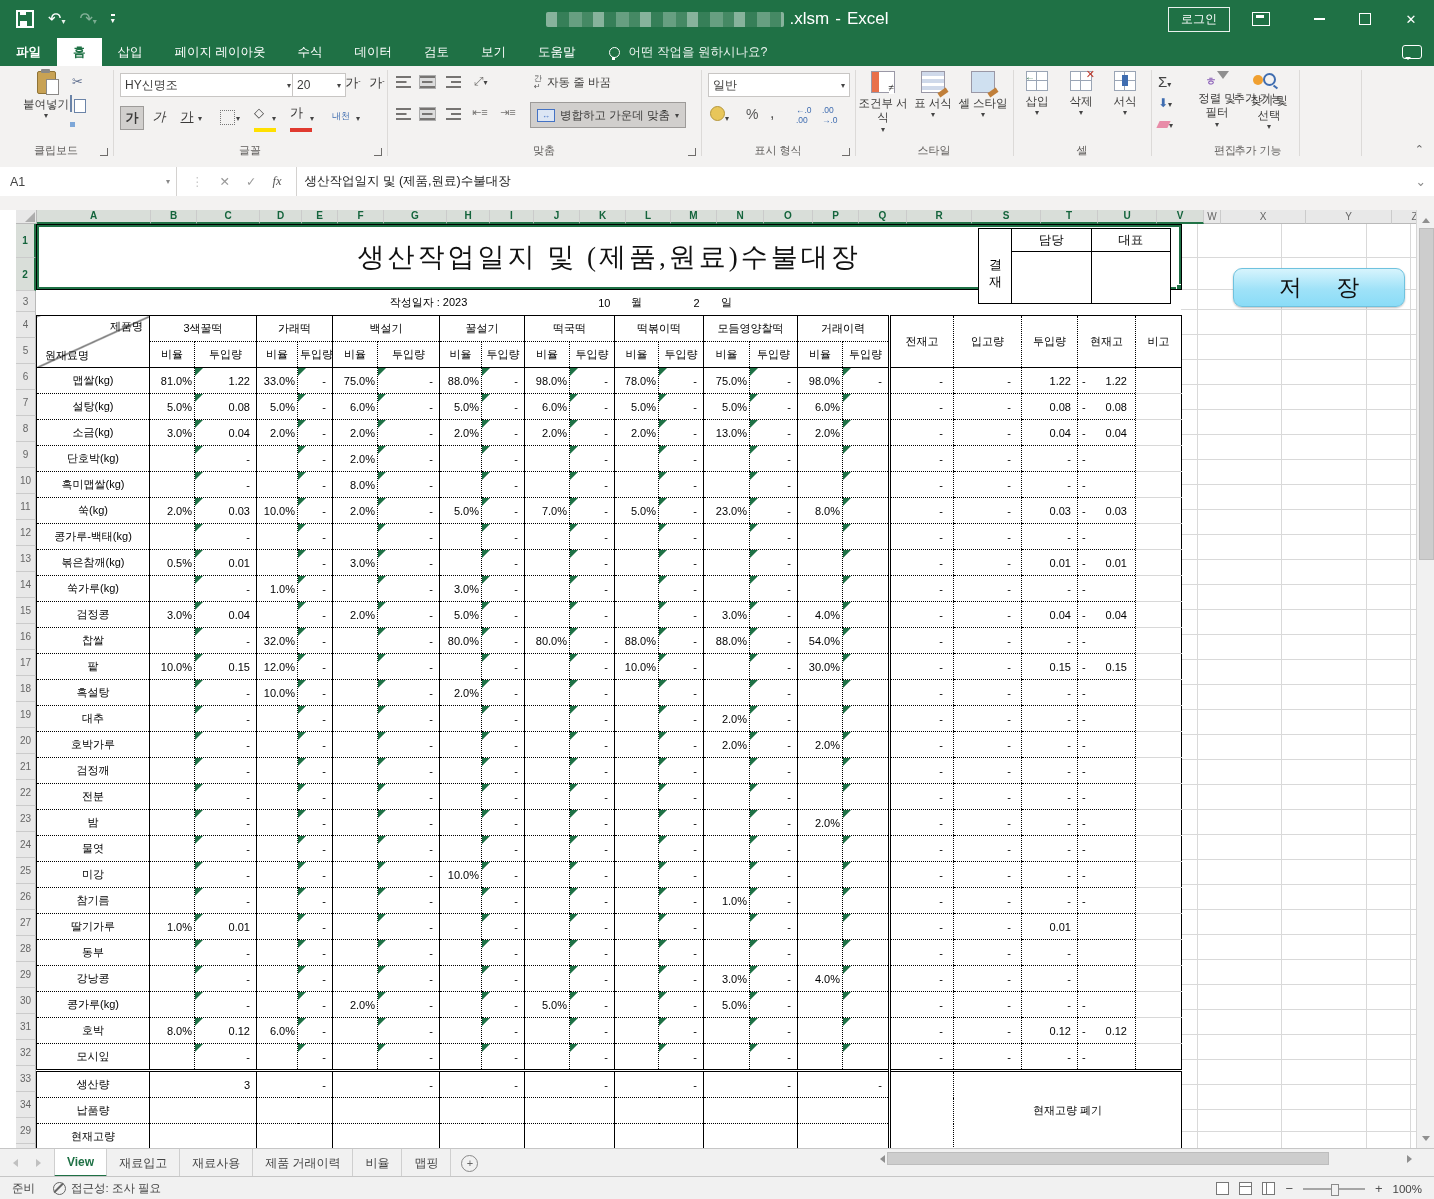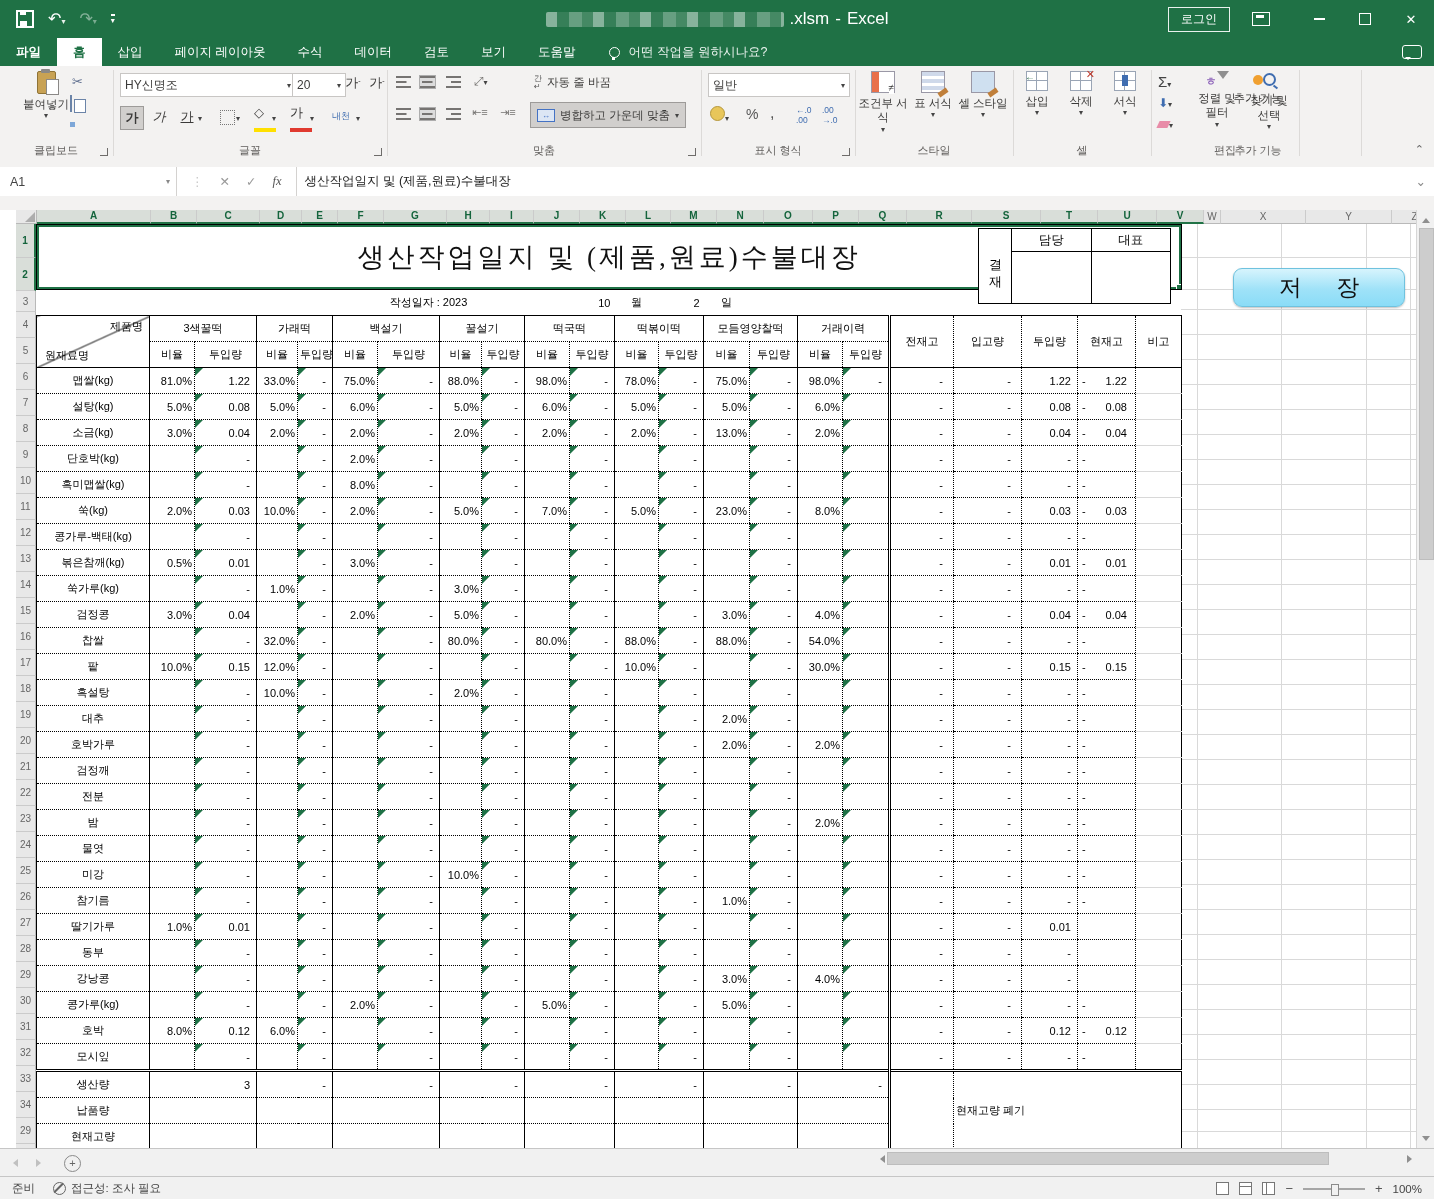--- a/index.html
+++ b/index.html
@@ -133,21 +133,21 @@
   .diagcell .bl1{position:absolute;left:8px;bottom:4px;font-size:11px}
   .nm{text-align:center}
   .rat{text-align:right;padding-right:2px!important}
   .amt{text-align:right;padding-right:6px!important;position:relative}
   .amtT{text-align:right;padding-right:6px!important}
   .sum{text-align:right;padding-right:10px!important}
   .negc{padding:0 8px 0 4px!important}
   .negc .fl{display:flex;justify-content:space-between;align-items:center}
   .tri:before{content:"";position:absolute;left:0;top:0;border:4px solid transparent;border-left-color:#1e7145;border-top-color:#1e7145}
   .pname{font-size:11px}
-  .notecell{text-align:left;vertical-align:middle;font-size:11.5px}
+  .notecell{text-align:center;vertical-align:middle;font-size:11.5px}
   
   #approval{position:absolute;left:942px;top:4px;width:191px;height:74px;background:#fff;z-index:3;display:flex;border:1px solid #000}
   .ap-stamp{width:32px;border-right:1px solid #000;display:flex;align-items:center;justify-content:center;
       writing-mode:vertical-rl;text-orientation:upright;font-size:13px;letter-spacing:4px}
   .ap-col{width:79px;border-right:1px solid #000;display:flex;flex-direction:column}
   .ap-col:last-child{border-right:none}
   .ap-h{height:22px;border-bottom:1px solid #000;display:flex;align-items:center;justify-content:center;font-size:12.5px}
   .ap-b{flex:1}
   #savebtn{position:absolute;left:1197px;top:44px;width:156px;height:37px;z-index:3;
      background:linear-gradient(#d7f4fd,#9fe2f8 55%,#8adcf7);border:1px solid #6fc2de;border-radius:9px;
@@ -1359,20 +1359,28 @@
   </div>
 </div>
 
 <div id="tabbar" class="abs">
   <span class="navarr">
       <span class="tri-lf" style="opacity:.5"></span>
     </span>
   <span class="navarr">
       <span class="tri-rt" style="opacity:.5"></span>
     </span>
+  <div id="stabs" style="display:flex">
+      <div class="stab active">View</div>
+      <div class="stab">재료입고</div>
+      <div class="stab">재료사용</div>
+      <div class="stab">제품 거래이력</div>
+      <div class="stab">비율</div>
+      <div class="stab">맵핑</div>
+    </div>
   <span class="plus">+</span>
 </div>
 <div id="hscroll">
   <span class="tri-lf"></span>
   <div id="hthumb"></div>
   <span class="tri-rt" style="margin-left:auto"></span>
 </div>
 
 <div id="statusbar" class="abs">
   <span style="margin-left:12px">준비</span>

